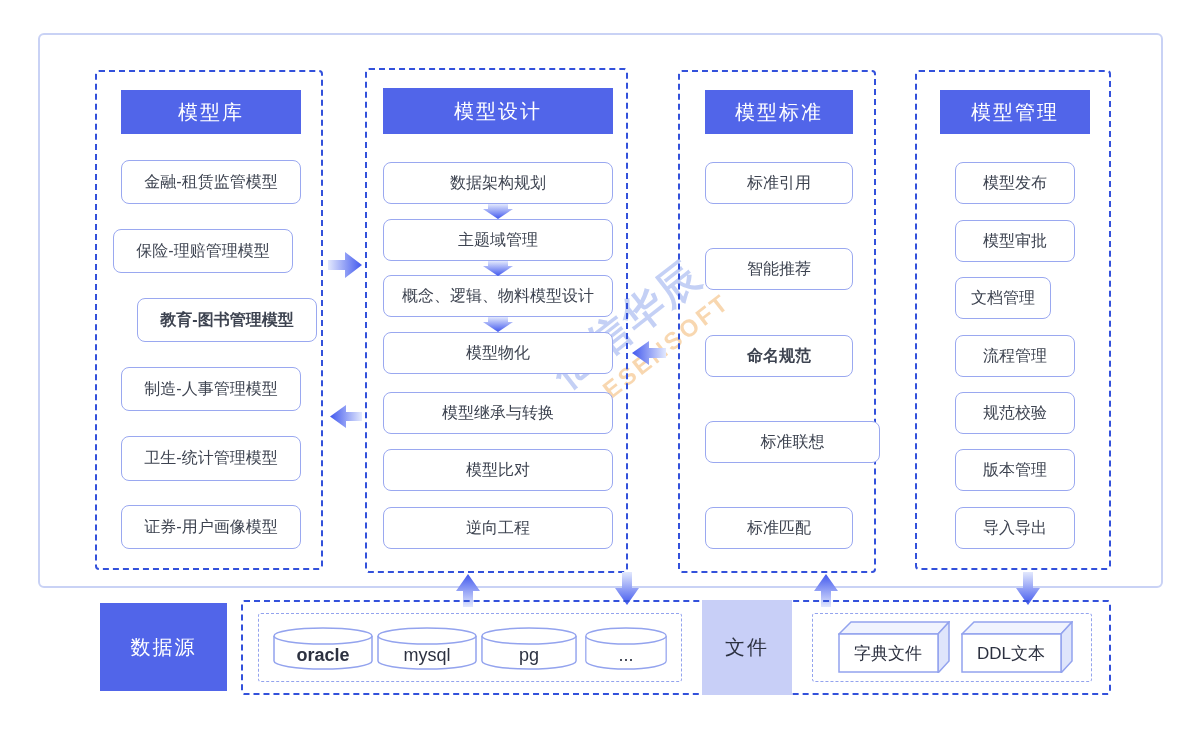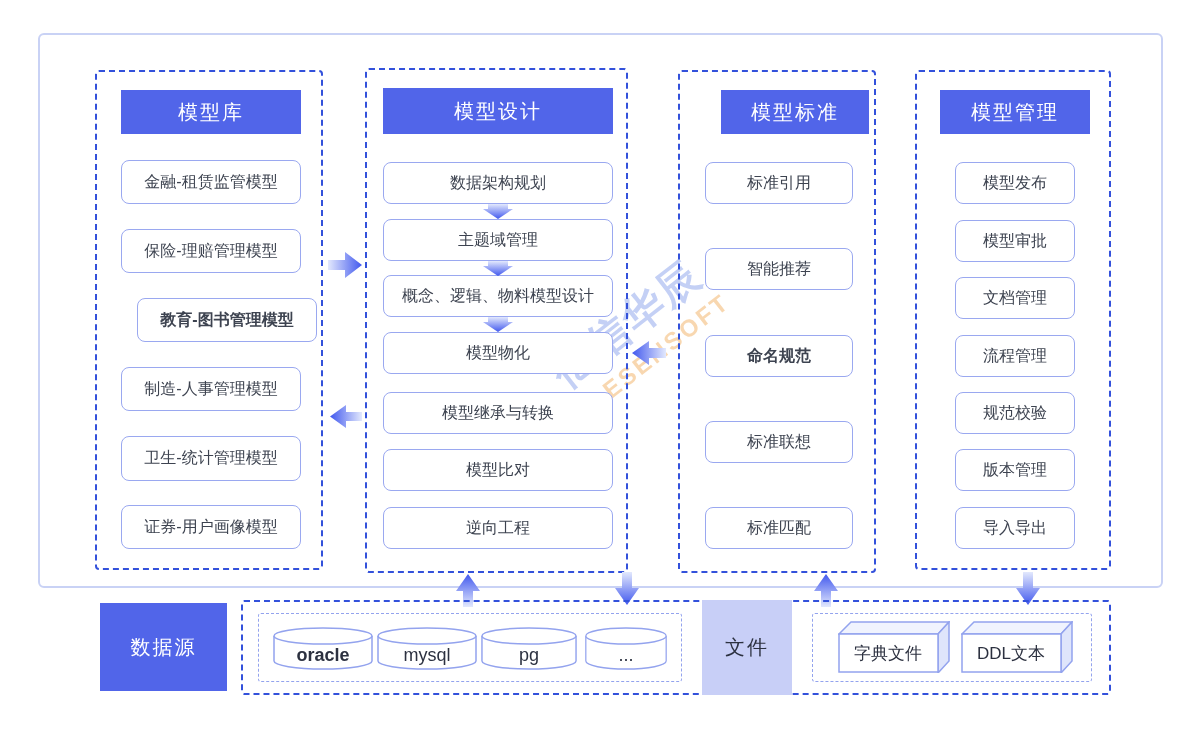--- a/index.html
+++ b/index.html
@@ -81,21 +81,21 @@
   <div class="abs outer-box" style="left:38px; top:33px; width:1125px; height:555px;"></div>
 
   <div class="abs watermark" style="left:540px; top:265px; width:190px; height:140px;">
     <span class="wm1">亿信华辰</span>
     <span class="wm2">ESENSOFT</span>
   </div>
 
   <div class="abs col" style="left:95px; top:70px; width:228px; height:500px;">
     <div class="abs col-header" style="left:24px; top:18px; width:180px; height:44px;">模型库</div>
     <div class="abs item" style="left:24px; top:88px;  width:180px; height:44px;">金融-租赁监管模型</div>
-    <div class="abs item" style="left:24px; top:157px; width:180px; height:44px;">保险-理赔管理模型</div>
+    <div class="abs item" style="left:16px; top:157px; width:180px; height:44px;">保险-理赔管理模型</div>
     <div class="abs item" style="left:40px; top:226px; width:180px; height:44px;font-weight:bold;">教育-图书管理模型</div>
     <div class="abs item" style="left:24px; top:295px; width:180px; height:44px;">制造-人事管理模型</div>
     <div class="abs item" style="left:24px; top:364px; width:180px; height:45px;">卫生-统计管理模型</div>
     <div class="abs item" style="left:24px; top:433px; width:180px; height:44px;">证券-用户画像模型</div>
   </div>
 
   <div class="abs col" style="left:365px; top:68px; width:263px; height:505px;">
     <div class="abs col-header" style="left:16px; top:18px; width:230px; height:46px;">模型设计</div>
     <div class="abs item" style="left:16px; top:92px;  width:230px; height:42px;">数据架构规划</div>
     <div class="abs item" style="left:16px; top:149px; width:230px; height:42px;">主题域管理</div>
@@ -109,33 +109,33 @@
       </svg>
     <svg class="abs" style="left:116px; top:191px;" width="30" height="15" viewBox="0 0 30 15">
         <path d="M5 0 H25 V5 H30 L15 15 L0 5 H5 Z" fill="url(#gD)"></path>
       </svg>
     <svg class="abs" style="left:116px; top:247px;" width="30" height="15" viewBox="0 0 30 15">
         <path d="M5 0 H25 V5 H30 L15 15 L0 5 H5 Z" fill="url(#gD)"></path>
       </svg>
   </div>
 
   <div class="abs col" style="left:678px; top:70px; width:198px; height:503px;">
-    <div class="abs col-header" style="left:25px; top:18px; width:148px; height:44px;margin-left:16px;">模型标准</div>
+    <div class="abs col-header" style="left:25px; top:18px; width:148px; height:44px;">模型标准</div>
     <div class="abs item" style="left:25px; top:90px;  width:148px; height:42px;">标准引用</div>
     <div class="abs item" style="left:25px; top:176px; width:148px; height:42px;">智能推荐</div>
     <div class="abs item" style="left:25px; top:263px; width:148px; height:42px;font-weight:bold;">命名规范</div>
-    <div class="abs item" style="left:25px; top:349px; width:148px; height:42px;text-align:center;">标准联想</div>
+    <div class="abs item" style="left:25px; top:349px; width:175px; height:42px;text-align:center;">标准联想</div>
     <div class="abs item" style="left:25px; top:435px; width:148px; height:42px;">标准匹配</div>
   </div>
 
   <div class="abs col" style="left:915px; top:70px; width:196px; height:500px;">
     <div class="abs col-header" style="left:23px; top:18px; width:150px; height:44px;font-family:Liberation Mono, monospace;">模型管理</div>
     <div class="abs item" style="left:38px; top:90px;  width:120px; height:42px;">模型发布</div>
     <div class="abs item" style="left:38px; top:148px; width:120px; height:42px;">模型审批</div>
-    <div class="abs item" style="left:38px; top:205px; width:120px; height:42px;">文档管理</div>
+    <div class="abs item" style="left:38px; top:205px; width:96px; height:42px;">文档管理</div>
     <div class="abs item" style="left:38px; top:263px; width:120px; height:42px;">流程管理</div>
     <div class="abs item" style="left:38px; top:320px; width:120px; height:42px;">规范校验</div>
     <div class="abs item" style="left:38px; top:377px; width:120px; height:42px;">版本管理</div>
     <div class="abs item" style="left:38px; top:435px; width:120px; height:42px;">导入导出</div>
   </div>
 
   <svg class="abs" style="left:328px; top:250px;" width="34" height="30" viewBox="0 0 34 30">
       <path d="M0 10 H17 V2 L34 15 L17 28 V20 H0 Z" fill="url(#gR)"></path>
     </svg>
   <svg class="abs" style="left:330px; top:403px;" width="32" height="27" viewBox="0 0 32 27">

